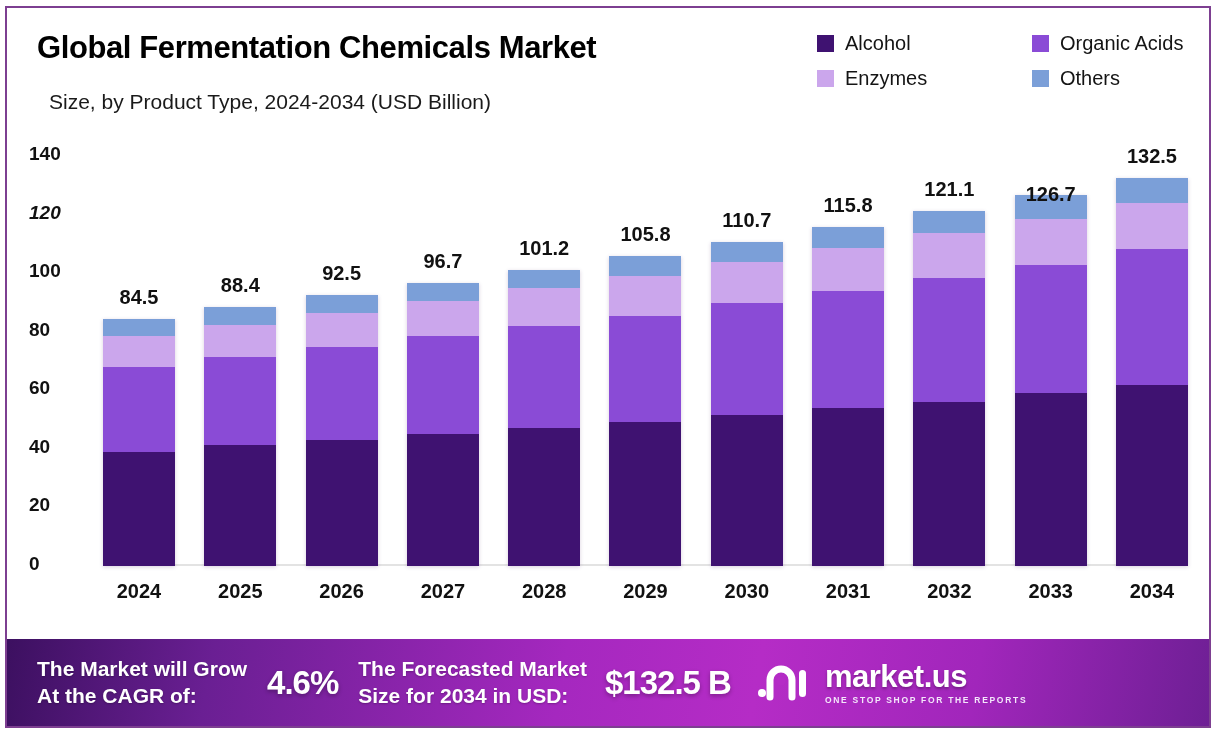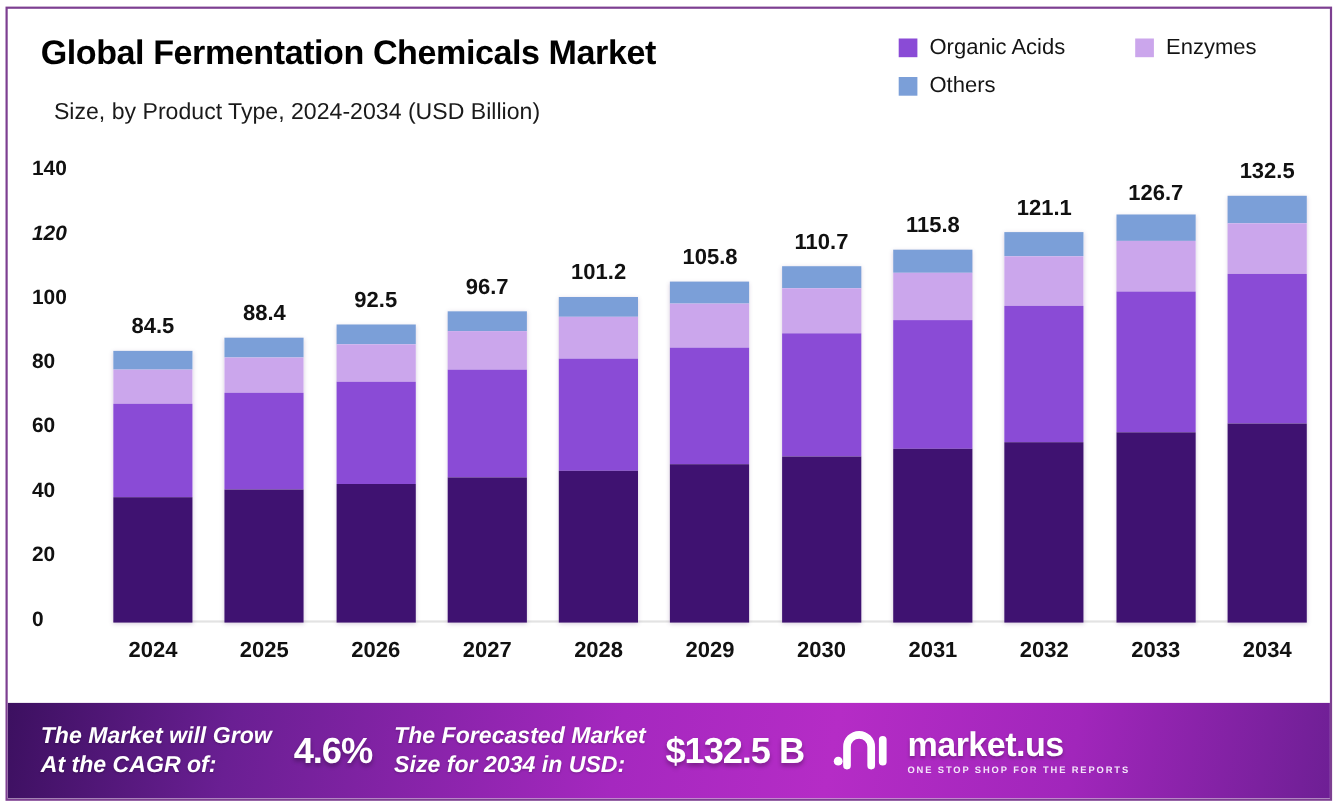--- a/index.html
+++ b/index.html
@@ -81,21 +81,20 @@
 
   
   #banner {
     position:absolute; left:0; bottom:0; width:1206px; height:87px;
     background:linear-gradient(100deg,#3c1060 0%,#6a1f93 17%,#a528bf 46%,#b52cc6 62%,#a126bb 80%,#6d1f94 100%);
     display:flex; align-items:center; color:#ffffff;
   }
   .banner-caption {
     font-size:21px; font-weight:bold; line-height:1.25;
     text-shadow:0 1px 2px rgba(0,0,0,0.25);
-    font-style:italic;
   }
   .banner-value {
     font-size:33px; font-weight:bold; letter-spacing:-1px;
     text-shadow:0 2px 4px rgba(0,0,0,0.3);
     white-space:nowrap;
   }
   #cagr-caption { margin-left:30px; }
   #cagr-value { margin-left:20px; }
   #size-caption { margin-left:20px; }
   #size-value { margin-left:18px; }
@@ -112,20 +111,24 @@
 </style>
 </head>
 <body>
 
 <div id="frame">
 
   <div id="title">Global Fermentation Chemicals Market</div>
   <div id="subtitle">Size, by Product Type, 2024-2034 (USD Billion)</div>
 
   <div id="legend">
+      <div class="legend-item">
+        <span class="legend-swatch" style="background: rgb(63, 18, 113);"></span>
+        <span class="legend-label">Alcohol</span>
+      </div>
       <div class="legend-item">
         <span class="legend-swatch" style="background: rgb(138, 75, 214);"></span>
         <span class="legend-label">Organic Acids</span>
       </div>
       <div class="legend-item">
         <span class="legend-swatch" style="background: rgb(203, 166, 236);"></span>
         <span class="legend-label">Enzymes</span>
       </div>
       <div class="legend-item">
         <span class="legend-swatch" style="background: rgb(123, 159, 216);"></span>
@@ -227,21 +230,21 @@
           </div>
           <div class="bar-total" style="bottom: 364.65px;">121.1</div>
         </div>
         <div class="bar-col">
           <div class="bar-stack" style="height: 371.05px;">
             <div class="seg" style="height: 24.3071px; background: rgb(123, 159, 216);"></div>
             <div class="seg" style="height: 45.9786px; background: rgb(203, 166, 236);"></div>
             <div class="seg" style="height: 127.979px; background: rgb(138, 75, 214);"></div>
             <div class="seg" style="height: 172.786px; background: rgb(63, 18, 113);"></div>
           </div>
-          <div class="bar-total" style="bottom: 378px;">126.7</div>
+          <div class="bar-total" style="bottom: 360px;">126.7</div>
         </div>
         <div class="bar-col">
           <div class="bar-stack" style="height: 388.036px;">
             <div class="seg" style="height: 24.6px; background: rgb(123, 159, 216);"></div>
             <div class="seg" style="height: 46.8571px; background: rgb(203, 166, 236);"></div>
             <div class="seg" style="height: 135.593px; background: rgb(138, 75, 214);"></div>
             <div class="seg" style="height: 180.986px; background: rgb(63, 18, 113);"></div>
           </div>
           <div class="bar-total" style="bottom: 398.036px;">132.5</div>
         </div>

